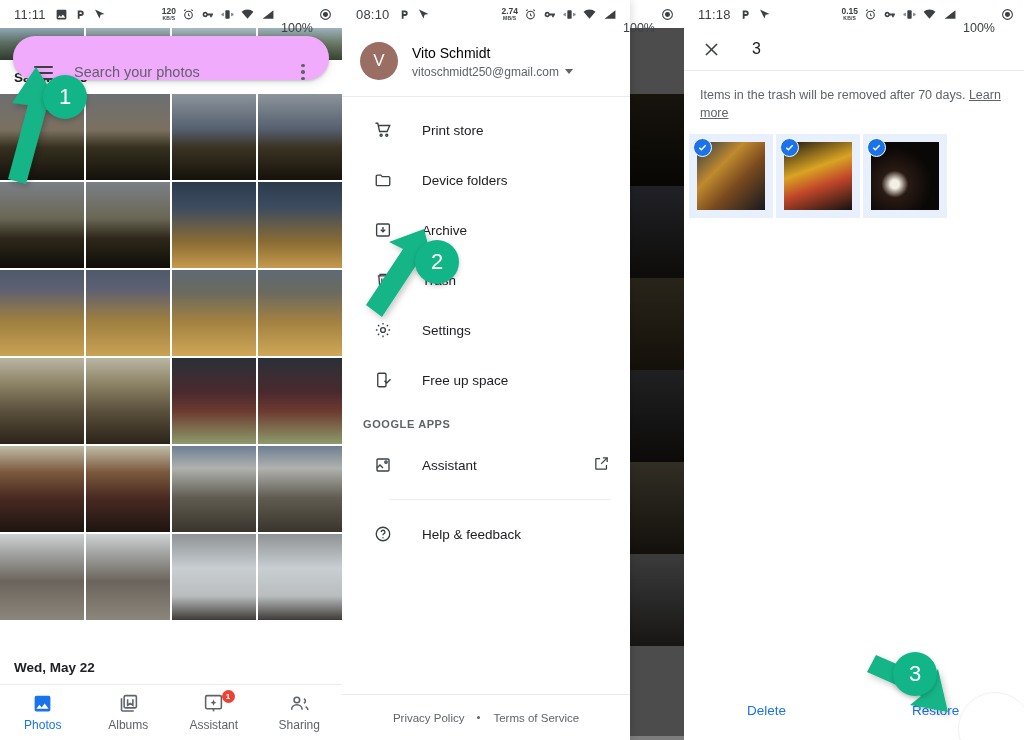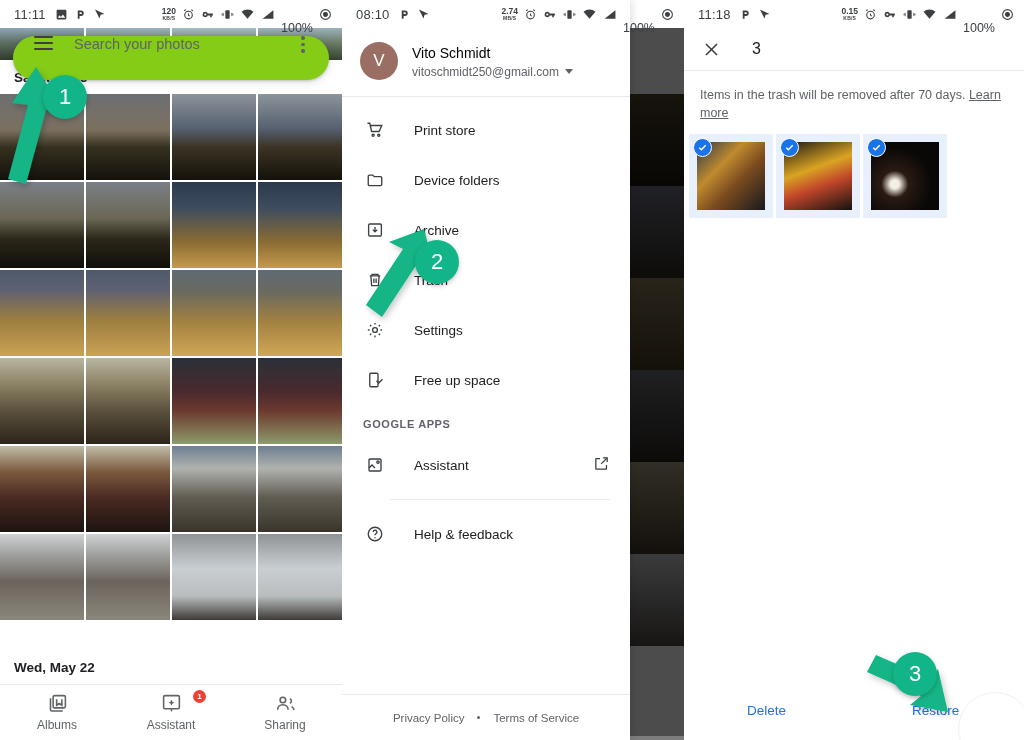--- a/index.html
+++ b/index.html
@@ -46,23 +46,23 @@
   .date-label {
     font-size:13.5px; font-weight:bold; color:#202124;
     padding:10px 0 9px 14px; background:#fff;
   }
   .topstrip { display:flex; gap:2px; }
   .topstrip .thumb { height:32px; }
 
   
   .searchbar {
     position:absolute; left:13px; top:36px; width:316px; height:44px;
-    background:#84cc16; border-radius:24px;
+    background:#f0abfc; border-radius:24px;
     box-shadow: 0 1px 3px rgba(60,64,67,.28), 0 2px 8px 1px rgba(60,64,67,.12);
-    display:flex; align-items:flex-start; z-index:30;
+    display:flex; align-items:flex-end; z-index:30;
   }
   .hamburger { width:44px; display:flex; flex-direction:column; gap:4px; align-items:center; margin-left:8px; cursor:pointer;}
   .hamburger span { display:block; width:19px; height:2px; background:#3c4043; border-radius:1px;}
   .search-ph { font-size:14.5px; color:#5f6368; margin-left:9px; flex:1; }
   .kebab { width:40px; display:flex; flex-direction:column; align-items:center; gap:3px; margin-right:6px; cursor:pointer;}
   .kebab i { width:3.5px; height:3.5px; border-radius:50%; background:#5f6368; display:block;}
 
   
   .botnav {
     position:absolute; bottom:0; left:0; width:342px; height:56px;
@@ -94,21 +94,21 @@
   .acct { display:flex; align-items:center; padding:14px 0 16px 18px; }
   .avatar {
     width:38px;height:38px;border-radius:50%;background:#9a6e62;color:#fff;
     display:flex;align-items:center;justify-content:center;font-size:17px;
   }
   .acct-txt { margin-left:14px; }
   .acct-name { font-size:14px; color:#000000; font-weight:500; line-height:18px;}
   .acct-mail { font-size:12px; color:#5f6368; display:flex; align-items:center; gap:6px; margin-top:3px;}
   .chev { width:0;height:0;border-left:4px solid transparent;border-right:4px solid transparent;border-top:5px solid #5f6368;}
   .divline { height:1px; background:#e8eaed; margin:0; }
-  .mi { display:flex; align-items:center; height:40px; padding-left:21px; cursor:pointer; margin-top:10px;}
+  .mi { display:flex; align-items:center; height:40px; padding-left:29px; cursor:pointer; margin-top:10px;}
   .mi .mico { width:24px; display:flex; align-items:center; justify-content:center; color:#3c4043;}
   .mi .mlbl { font-size:13.5px; color:#202124; margin-left:27px; }
   .mi .ext { margin-left:auto; margin-right:20px; }
   .sect { font-size:11px; color:#5f6368; font-weight:bold; letter-spacing:.6px; padding:18px 0 0 21px; }
   .footer {
     position:absolute; bottom:0; left:0; width:288px; height:46px;
     border-top:1px solid #e8eaed;
     display:flex; align-items:center; justify-content:center; gap:13px;
     font-size:11.5px; color:#5f6368;
   }
@@ -266,20 +266,26 @@
       <div class="search-ph">Search your photos</div>
       <div class="kebab">
           <i></i>
           <i></i>
           <i></i>
         </div>
     </div>
 
     <div class="date-bottom">Wed, May 22</div>
     <div class="botnav">
+      <div class="navitem active">
+        <svg width="21" height="21" viewBox="0 0 24 24" fill="#1a73e8">
+            <path d="M21 19V5a2 2 0 0 0-2-2H5a2 2 0 0 0-2 2v14a2 2 0 0 0 2 2h14a2 2 0 0 0 2-2zM8.5 13.5l2.5 3 3.5-4.5 4.5 6H5l3.5-4.5z"></path>
+          </svg>
+        <span class="lbl">Photos</span>
+      </div>
       <div class="navitem">
         <svg width="21" height="21" viewBox="0 0 24 24" fill="none" stroke="#5f6368" stroke-width="1.8">
             <rect x="7" y="3" width="14" height="14" rx="1.5"></rect>
             <path d="M4 6v13a1.5 1.5 0 0 0 1.5 1.5H18"></path>
             <path d="M11 7v7l3-2 3 2V7"></path>
           </svg>
         <span class="lbl">Albums</span>
       </div>
       <div class="navitem">
         <svg width="21" height="21" viewBox="0 0 24 24" fill="none" stroke="#5f6368" stroke-width="1.8">

